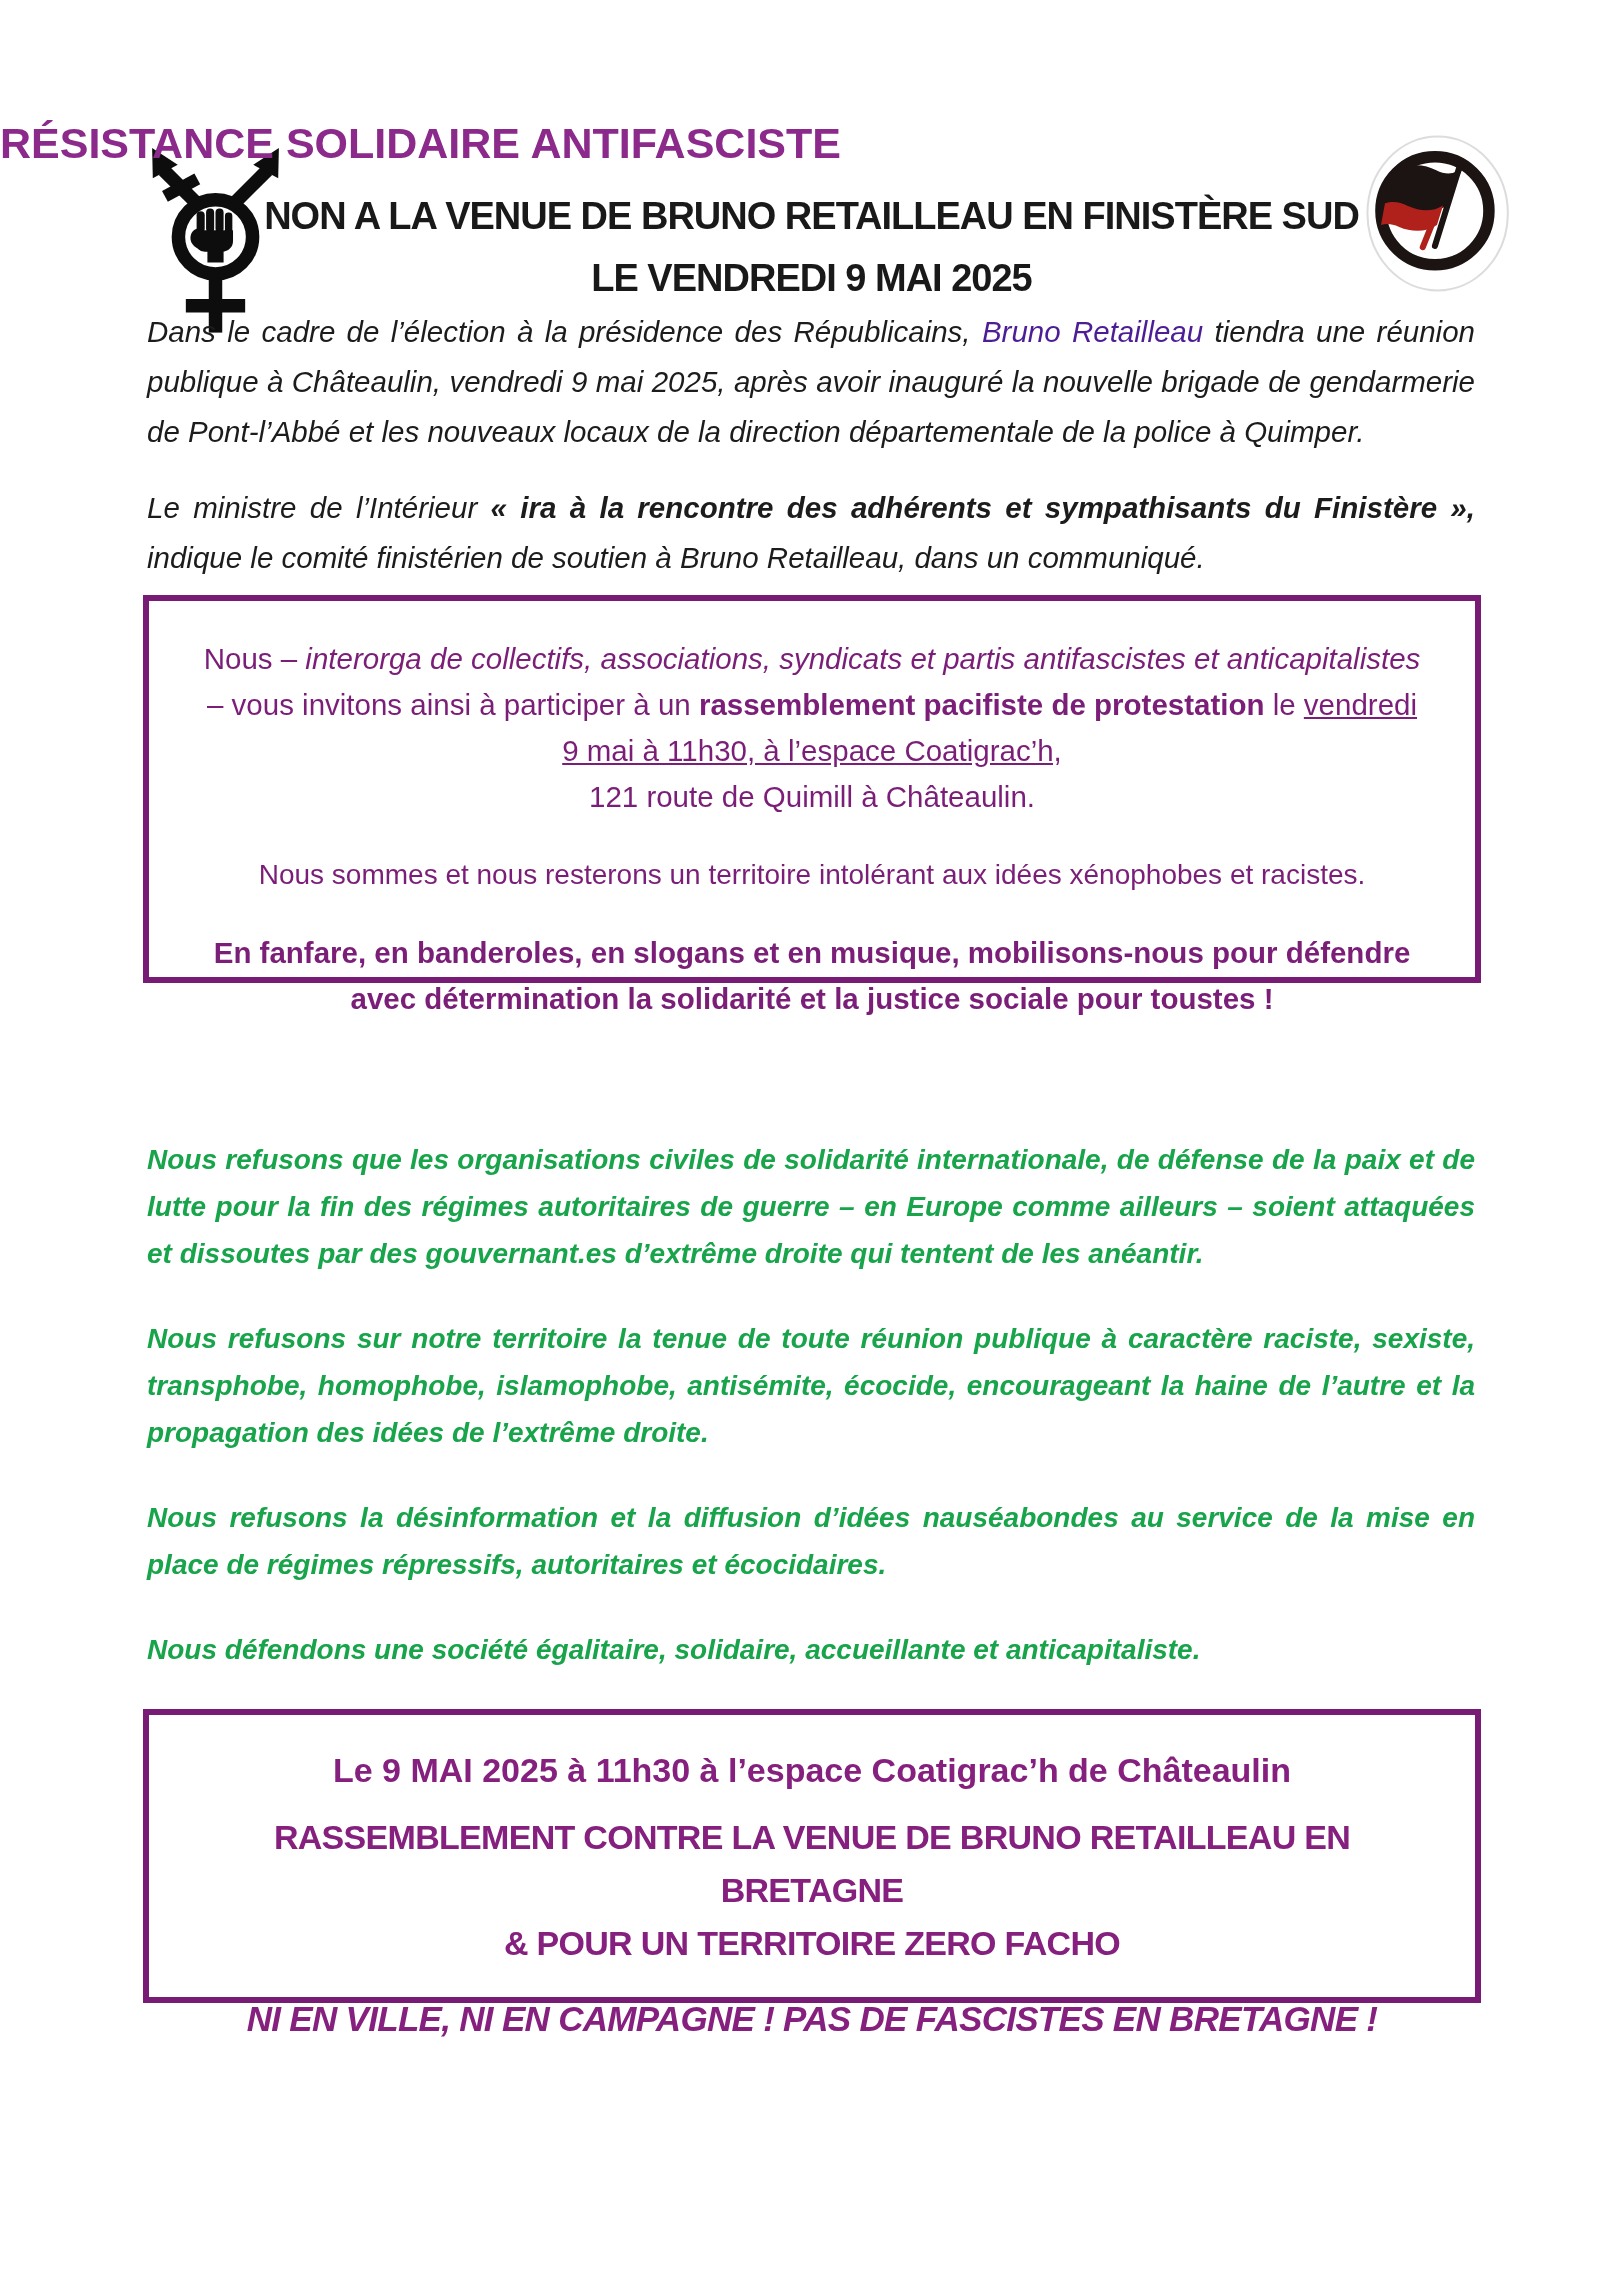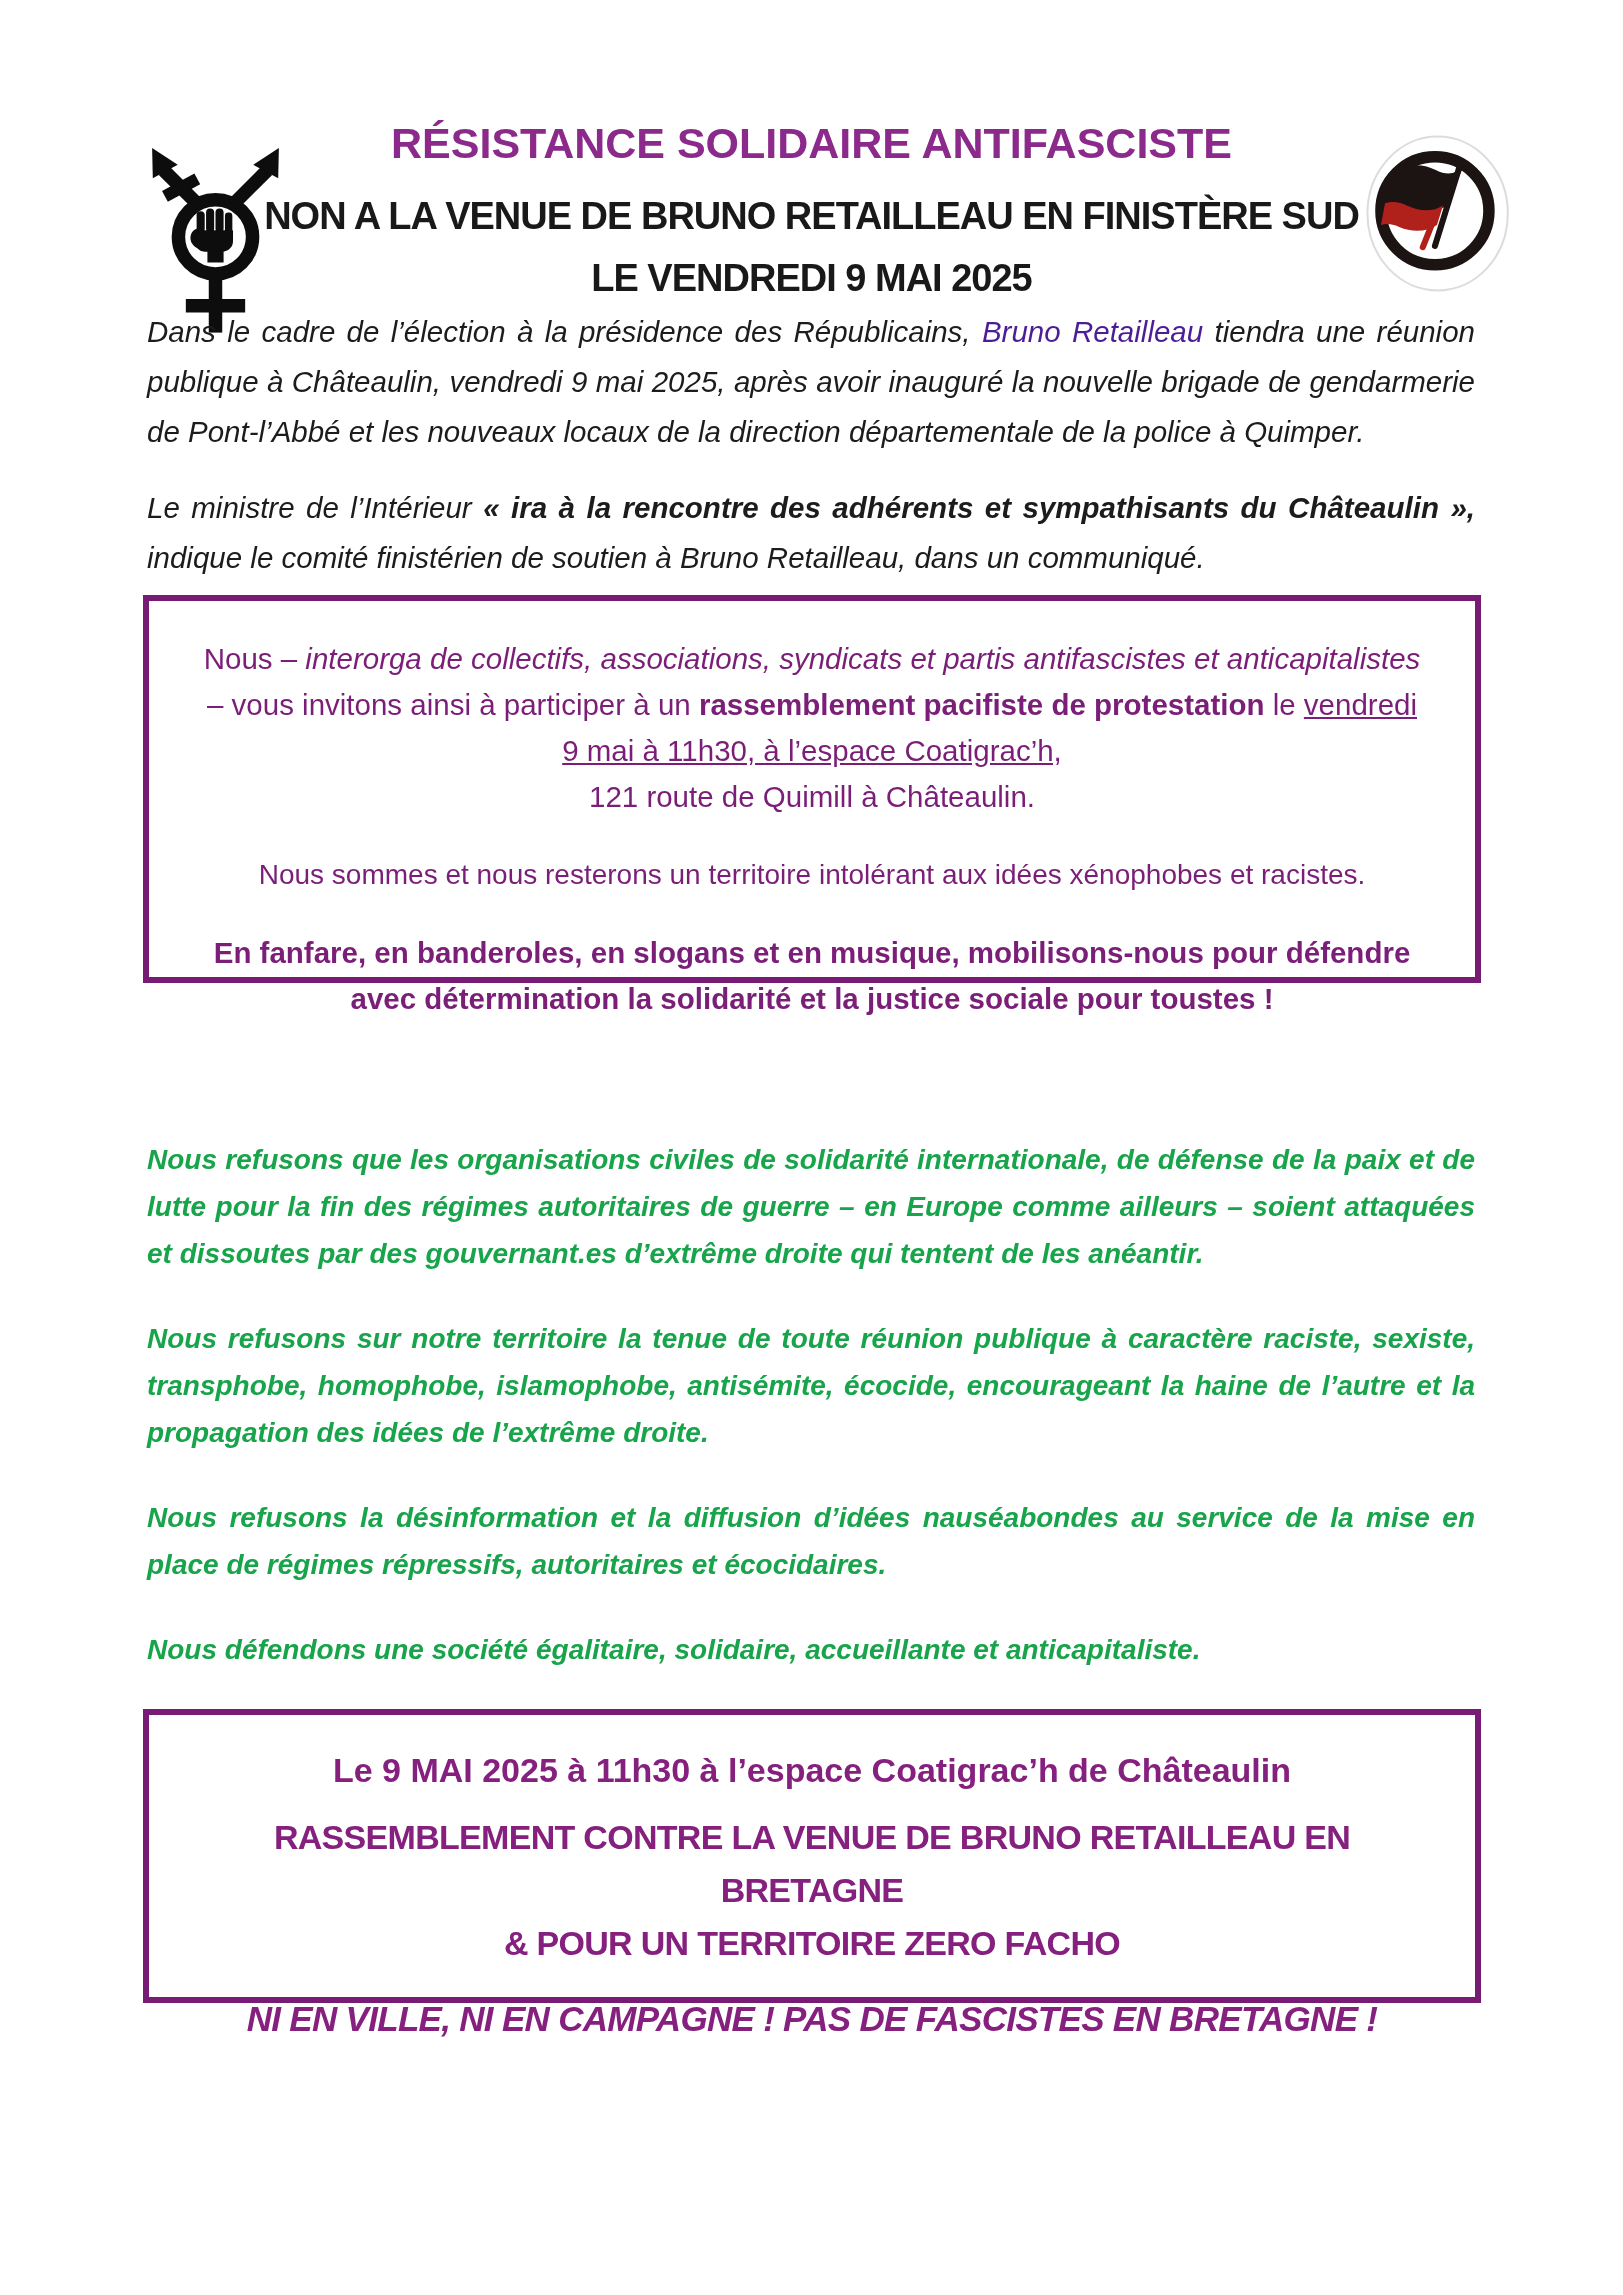--- a/index.html
+++ b/index.html
@@ -3,21 +3,21 @@
 <meta charset="utf-8">
 <style>
   *{box-sizing:border-box}
   html,body{margin:0;padding:0;background:#ffffff}
   .page{position:relative;width:1623px;height:2295px;background:#ffffff;
         font-family:"Liberation Sans","DejaVu Sans",sans-serif;color:#1b1b1b;overflow:hidden}
 
   
   .trans-icon{position:absolute;left:141px;top:129px;width:149px;height:209px}
   .antifa-icon{position:absolute;left:1358px;top:131px;width:162px;height:169px}
-  .main-title{position:absolute;left:0;top:118px;width:100%;text-align:center;
+  .main-title{position:absolute;left:0;top:118px;width:100%;text-align:left;
               font-weight:700;font-size:43px;line-height:51px;color:#8B2A8B}
   .sub-title{position:absolute;left:0;top:185px;width:100%;text-align:center;
              font-weight:700;font-size:38px;line-height:62px;letter-spacing:-1px;color:#191919}
 
   
   .intro{position:absolute;left:147px;top:307px;width:1328px;font-style:italic;
          font-size:29.5px;line-height:50px;text-align:justify;color:#1c1c1c}
   .intro p{margin:0 0 25.5px 0}
   .intro .link{color:#4c1d95}
 
@@ -83,21 +83,21 @@
     <line x1="120" y1="112" x2="96" y2="172" stroke="#b0211c" stroke-width="9" stroke-linecap="round"></line>
     <path d="M44,66 C66,48 94,46 116,58 C132,66 146,64 157,51 L129,112 C111,123 85,121 65,111 C55,106 47,107 40,109 Z" fill="#1c1313"></path>
     <path d="M40,107 C52,103 62,105 74,111 C94,120 112,119 126,110 L117,139 C101,150 80,150 61,142 C50,137 42,137 34,139 Z" fill="#b0211c"></path>
   </svg>
 
   <div class="main-title">RÉSISTANCE SOLIDAIRE ANTIFASCISTE</div>
   <div class="sub-title"><span>NON A LA VENUE DE BRUNO RETAILLEAU EN FINISTÈRE SUD</span><br><span>LE VENDREDI 9 MAI 2025</span></div>
 
   <div class="intro">
     <p><span>Dans le cadre de l’élection à la présidence des Républicains, </span><span class="link">Bruno Retailleau</span><span> tiendra une réunion publique à Châteaulin, vendredi 9 mai 2025, après avoir inauguré la nouvelle brigade de gendarmerie de Pont-l’Abbé et les nouveaux locaux de la direction départementale de la police à Quimper.</span></p>
-    <p><span>Le ministre de l’Intérieur </span><b>« ira à la rencontre des adhérents et sympathisants du Châteaulin »,</b><span> indique le comité finistérien de soutien à Bruno Retailleau, dans un communiqué.</span></p>
+    <p><span>Le ministre de l’Intérieur </span><b>« ira à la rencontre des adhérents et sympathisants du Finistère »,</b><span> indique le comité finistérien de soutien à Bruno Retailleau, dans un communiqué.</span></p>
   </div>
 
   <div class="box box1">
     <p class="p1"><span>Nous – </span><i>interorga de collectifs, associations, syndicats et partis antifascistes et anticapitalistes</i><span> – vous invitons ainsi à participer à un </span><b>rassemblement pacifiste de protestation</b><span> le </span><span class="u">vendredi 9 mai à 11h30, à l’espace Coatigrac’h,</span><br><span>121 route de Quimill à Châteaulin.</span></p>
     <p class="p2">Nous sommes et nous resterons un territoire intolérant aux idées xénophobes et racistes.</p>
     <p class="p3">En fanfare, en banderoles, en slogans et en musique, mobilisons-nous pour défendre avec détermination la solidarité et la justice sociale pour toustes !</p>
   </div>
 
   <div class="green">
     <p>Nous refusons que les organisations civiles de solidarité internationale, de défense de la paix et de lutte pour la fin des régimes autoritaires de guerre – en Europe comme ailleurs – soient attaquées et dissoutes par des gouvernant.es d’extrême droite qui tentent de les anéantir.</p>

